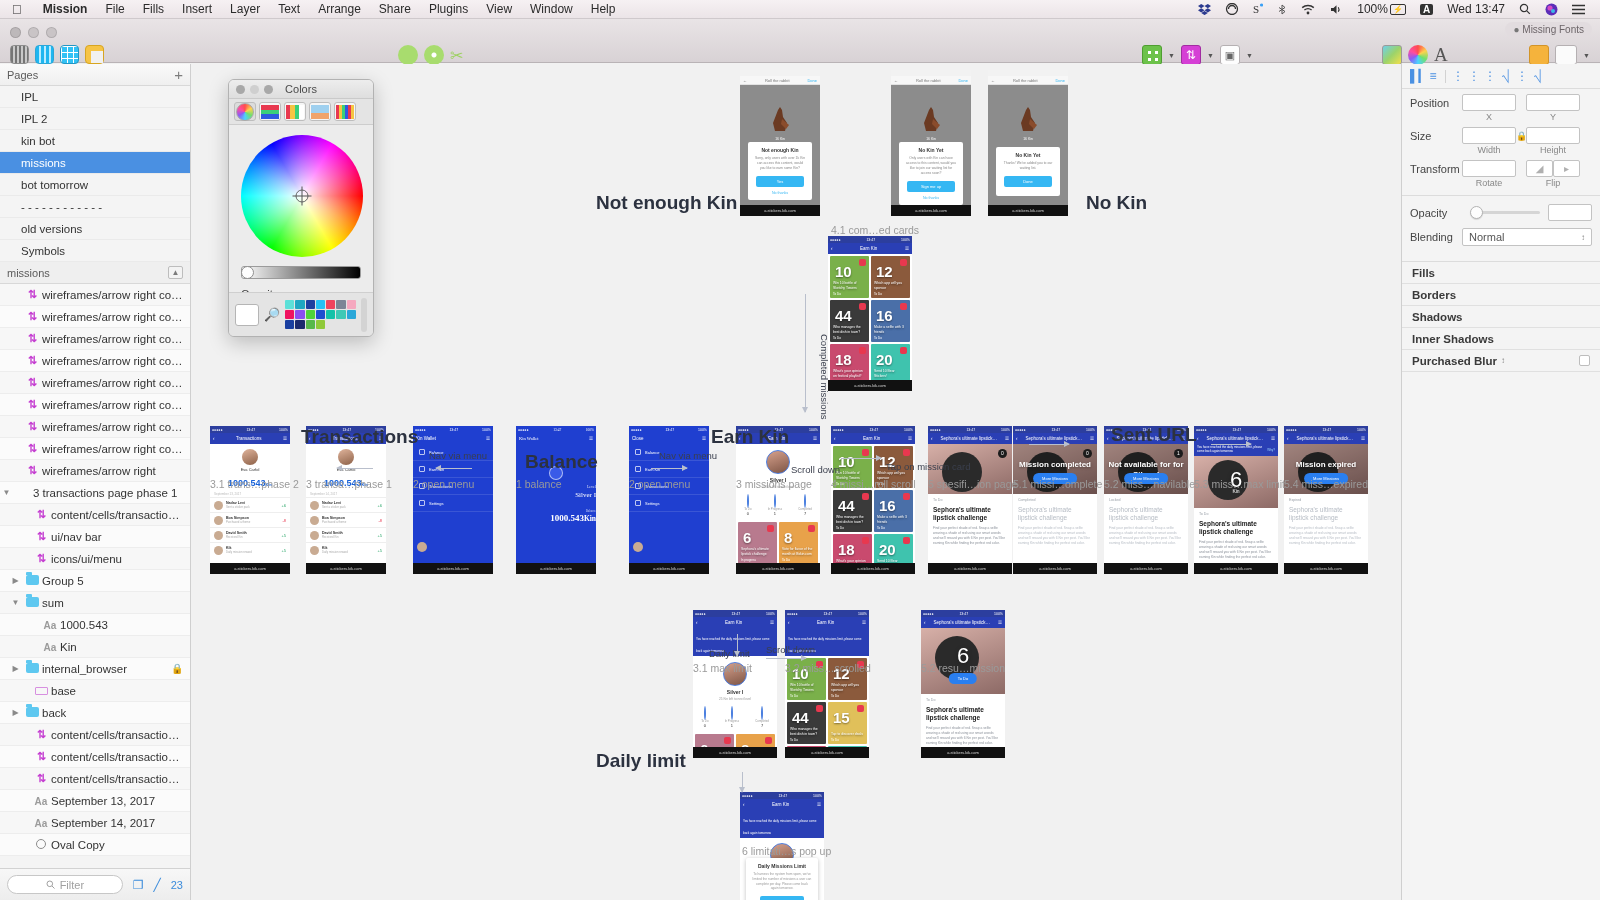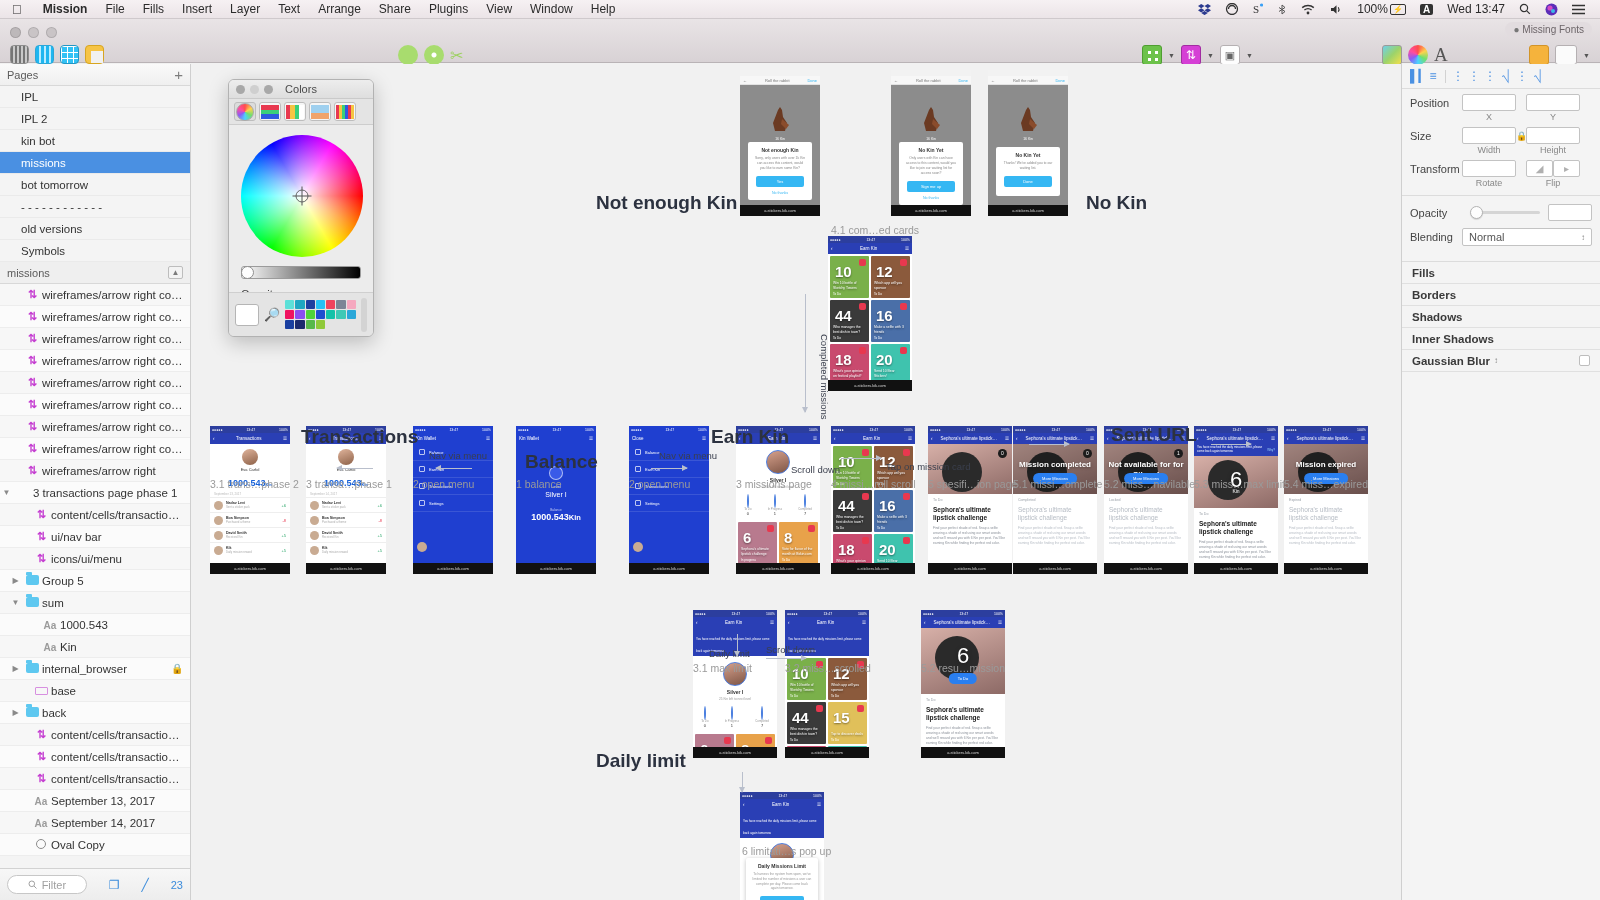--- a/index.html
+++ b/index.html
@@ -119,21 +119,21 @@
   .sym { color:#c53fd1; font-size:11px; font-weight:bold; letter-spacing:-1px;}
   .fld { display:inline-block; width:13px;height:10px;background:#5ec8f0;border-radius:2px 2px 2px 2px;
      position:relative; }
   .fld:before{content:"";position:absolute;left:0;top:-3px;width:6px;height:3px;background:#5ec8f0;border-radius:1px 1px 0 0;}
   .taa { color:#9b9b9b; font-size:10px; font-weight:bold;}
   .rectico { display:inline-block;width:13px;height:8px;border:1px solid #d78fe0;border-radius:1px;}
   .ovalico { display:inline-block;width:10px;height:10px;border:1px solid #8c8c8c;border-radius:50%;}
   #sbfooter {
     position:absolute; left:0; right:0; bottom:0; height:32px;
     background:linear-gradient(#f7f7f7,#ededed); border-top:1px solid #d2d2d2;
-    display:flex; align-items:center; padding:0 7px; gap:22px;
+    display:flex; align-items:center; padding:0 7px; gap:10px;
   }
   #filterbox { flex:1; height:19px; border:1px solid #c7c7c7; border-radius:10px; background:#fff;
     display:flex; align-items:center; justify-content:center; gap:5px; color:#a0a0a0; font-size:11px;}
   #sbfooter .dup { color:#3a8bdb; font-size:12px;}
   #sbfooter .pen { color:#3a8bdb; font-size:12px;}
   #sbfooter .cnt { color:#3a8bdb; font-size:11px;}
 
   
   #canvas { position:absolute; left:191px; top:64px; right:199px; bottom:0; background:#f1f1f1; overflow:hidden;}
   .lbl { position:absolute; color:#2c3240; font-size:19px; font-weight:bold; white-space:nowrap;}
@@ -230,21 +230,21 @@
   .txrow .v.m { color:#e8384f; }
   .txdate { font-size:3px; color:#bbb; padding:3px 4px 1px;}
 
   
   .menublue { background:#1f3fd0; position:absolute; inset:0; }
   .menuitem { color:#fff; font-size:4px; padding:5px 6px; display:flex; align-items:center; gap:4px;
      border-bottom:1px solid rgba(255,255,255,.12);}
   .menuitem i { width:6px;height:6px;border:1px solid rgba(255,255,255,.7);border-radius:1px; display:block;}
 
   
-  .balscreen { position:absolute; inset:0; background:#1f3fd0; color:#fff; text-align:center;}
+  .balscreen { position:absolute; inset:0; background:#1f3fd0; color:#fff; text-align:right;font-family:Liberation Serif, serif;}
   .balbadge { width:14px;height:14px;border-radius:50%;background:#3a5ae8;margin:22px auto 4px;
      border:1px solid rgba(255,255,255,.6);}
   .ballevel { font-size:4px; opacity:.8;}
   .balname { font-size:7px; margin:2px 0 10px;}
   .balsub { font-size:3.2px; opacity:.7;}
   .balamt { font-size:9px; font-weight:bold; }
 
   
   #inspector { position:absolute; right:0; top:64px; width:199px; bottom:0;
      background:#f4f4f4; border-left:1px solid #cfcfcf; }
@@ -1585,17 +1585,17 @@
   <div class="sectionrow">
       <span>Borders</span>
     </div>
   <div class="sectionrow">
       <span>Shadows</span>
     </div>
   <div class="sectionrow">
       <span>Inner Shadows</span>
     </div>
   <div class="sectionrow">
-    <span>Gaussian Blur</span>
+    <span>Purchased Blur</span>
     <span style="margin-left:4px;font-size:8px;color:#888;">↕</span>
     <span class="cb"></span>
   </div>
 </div>
 
 </body></html>

